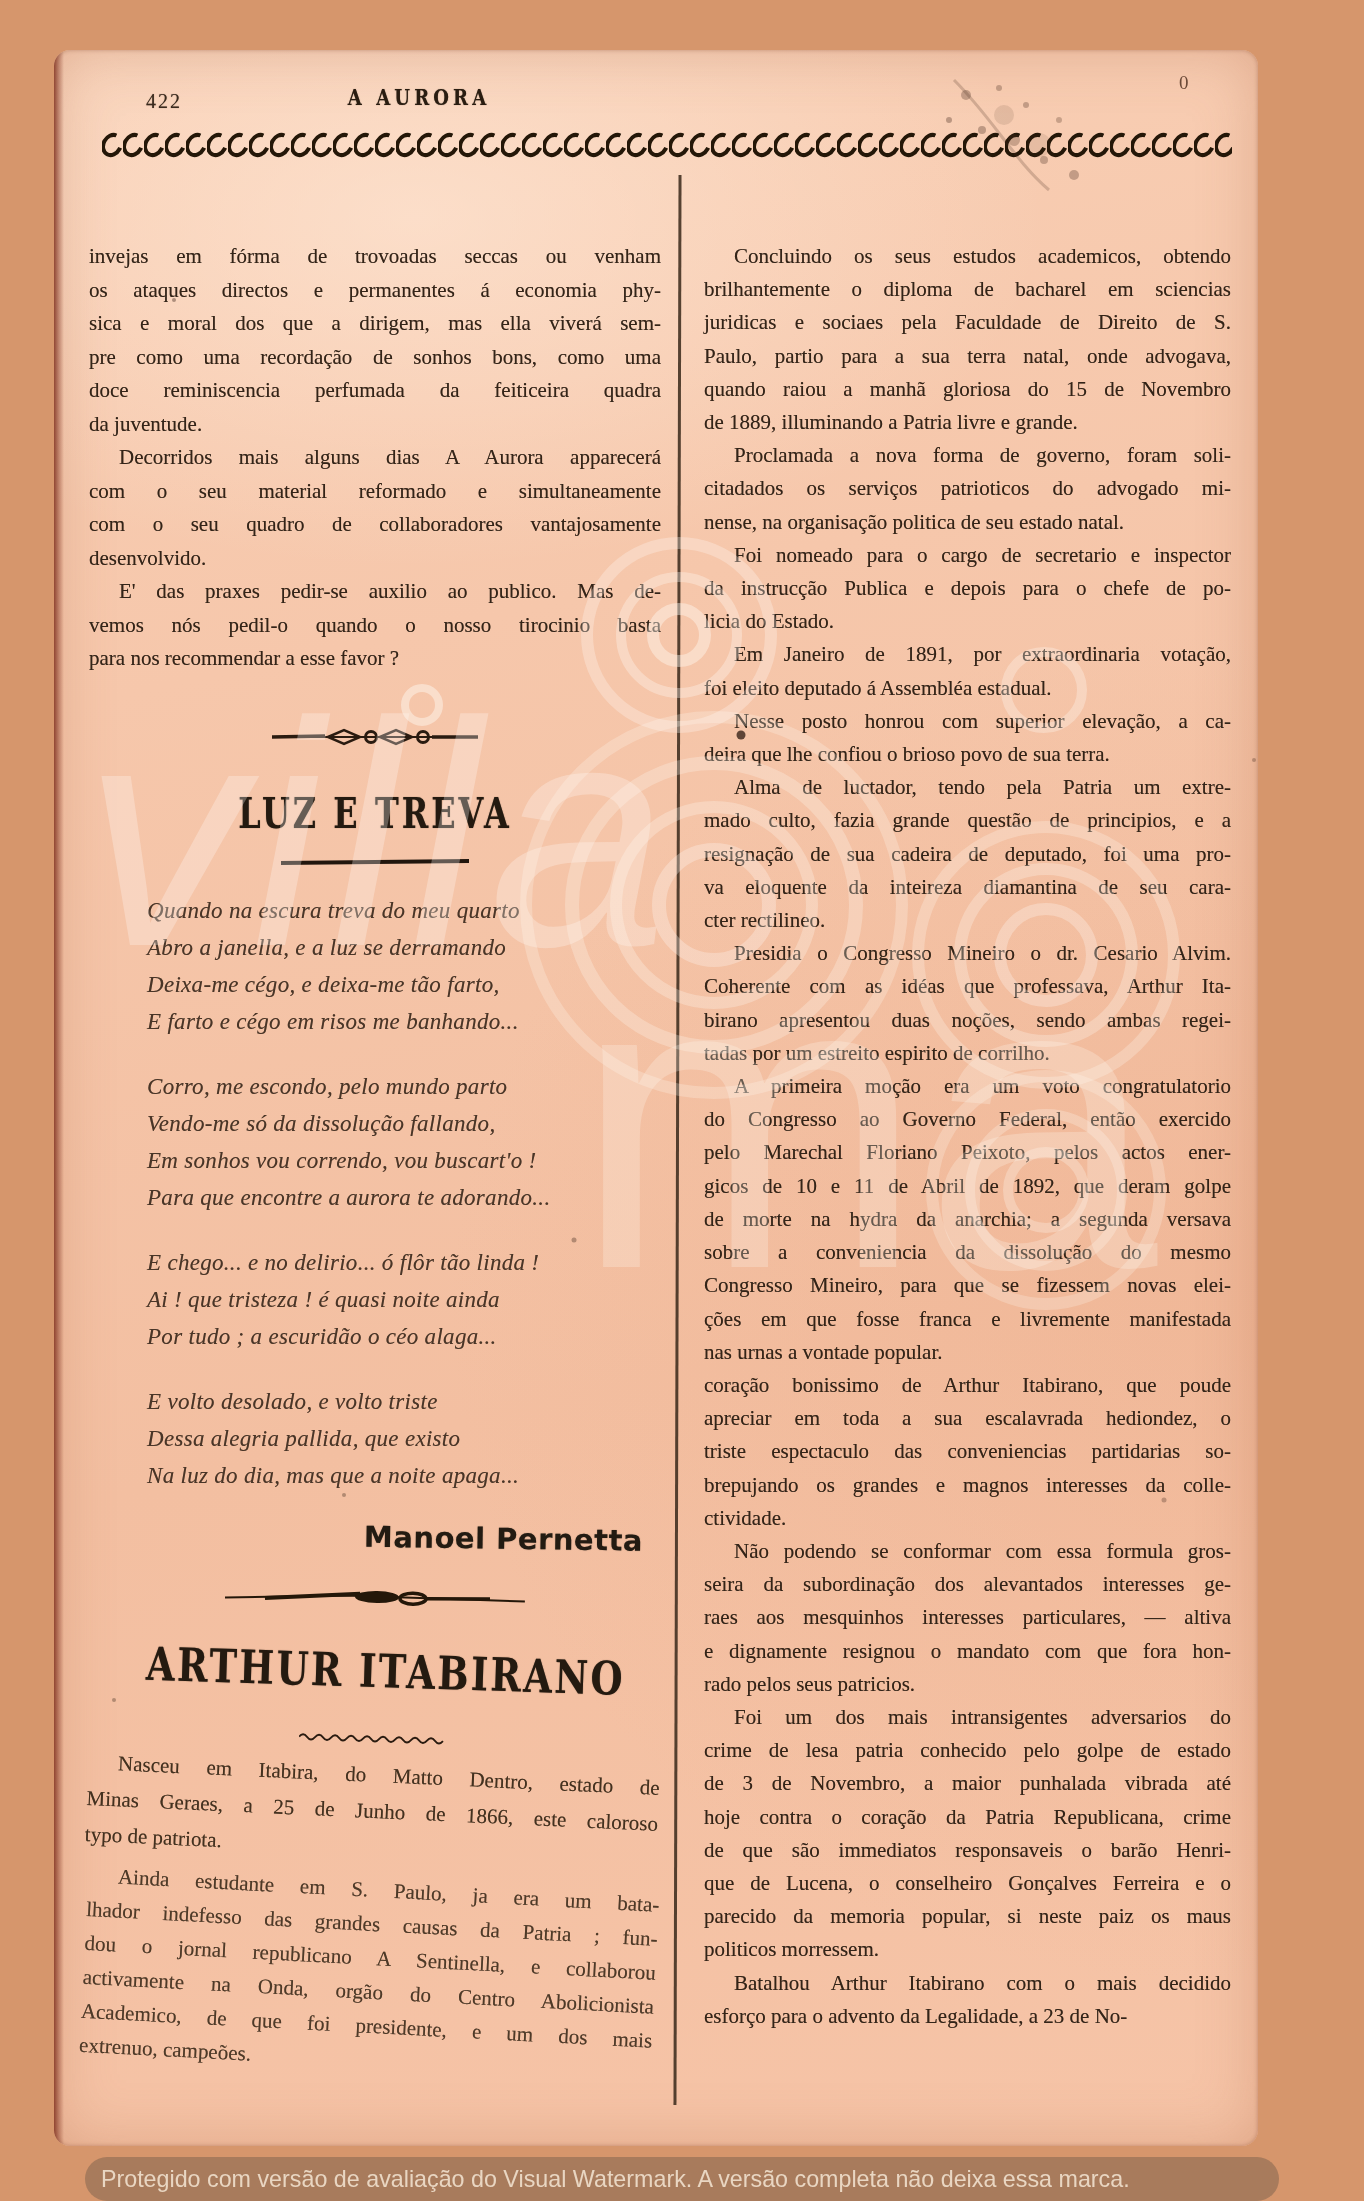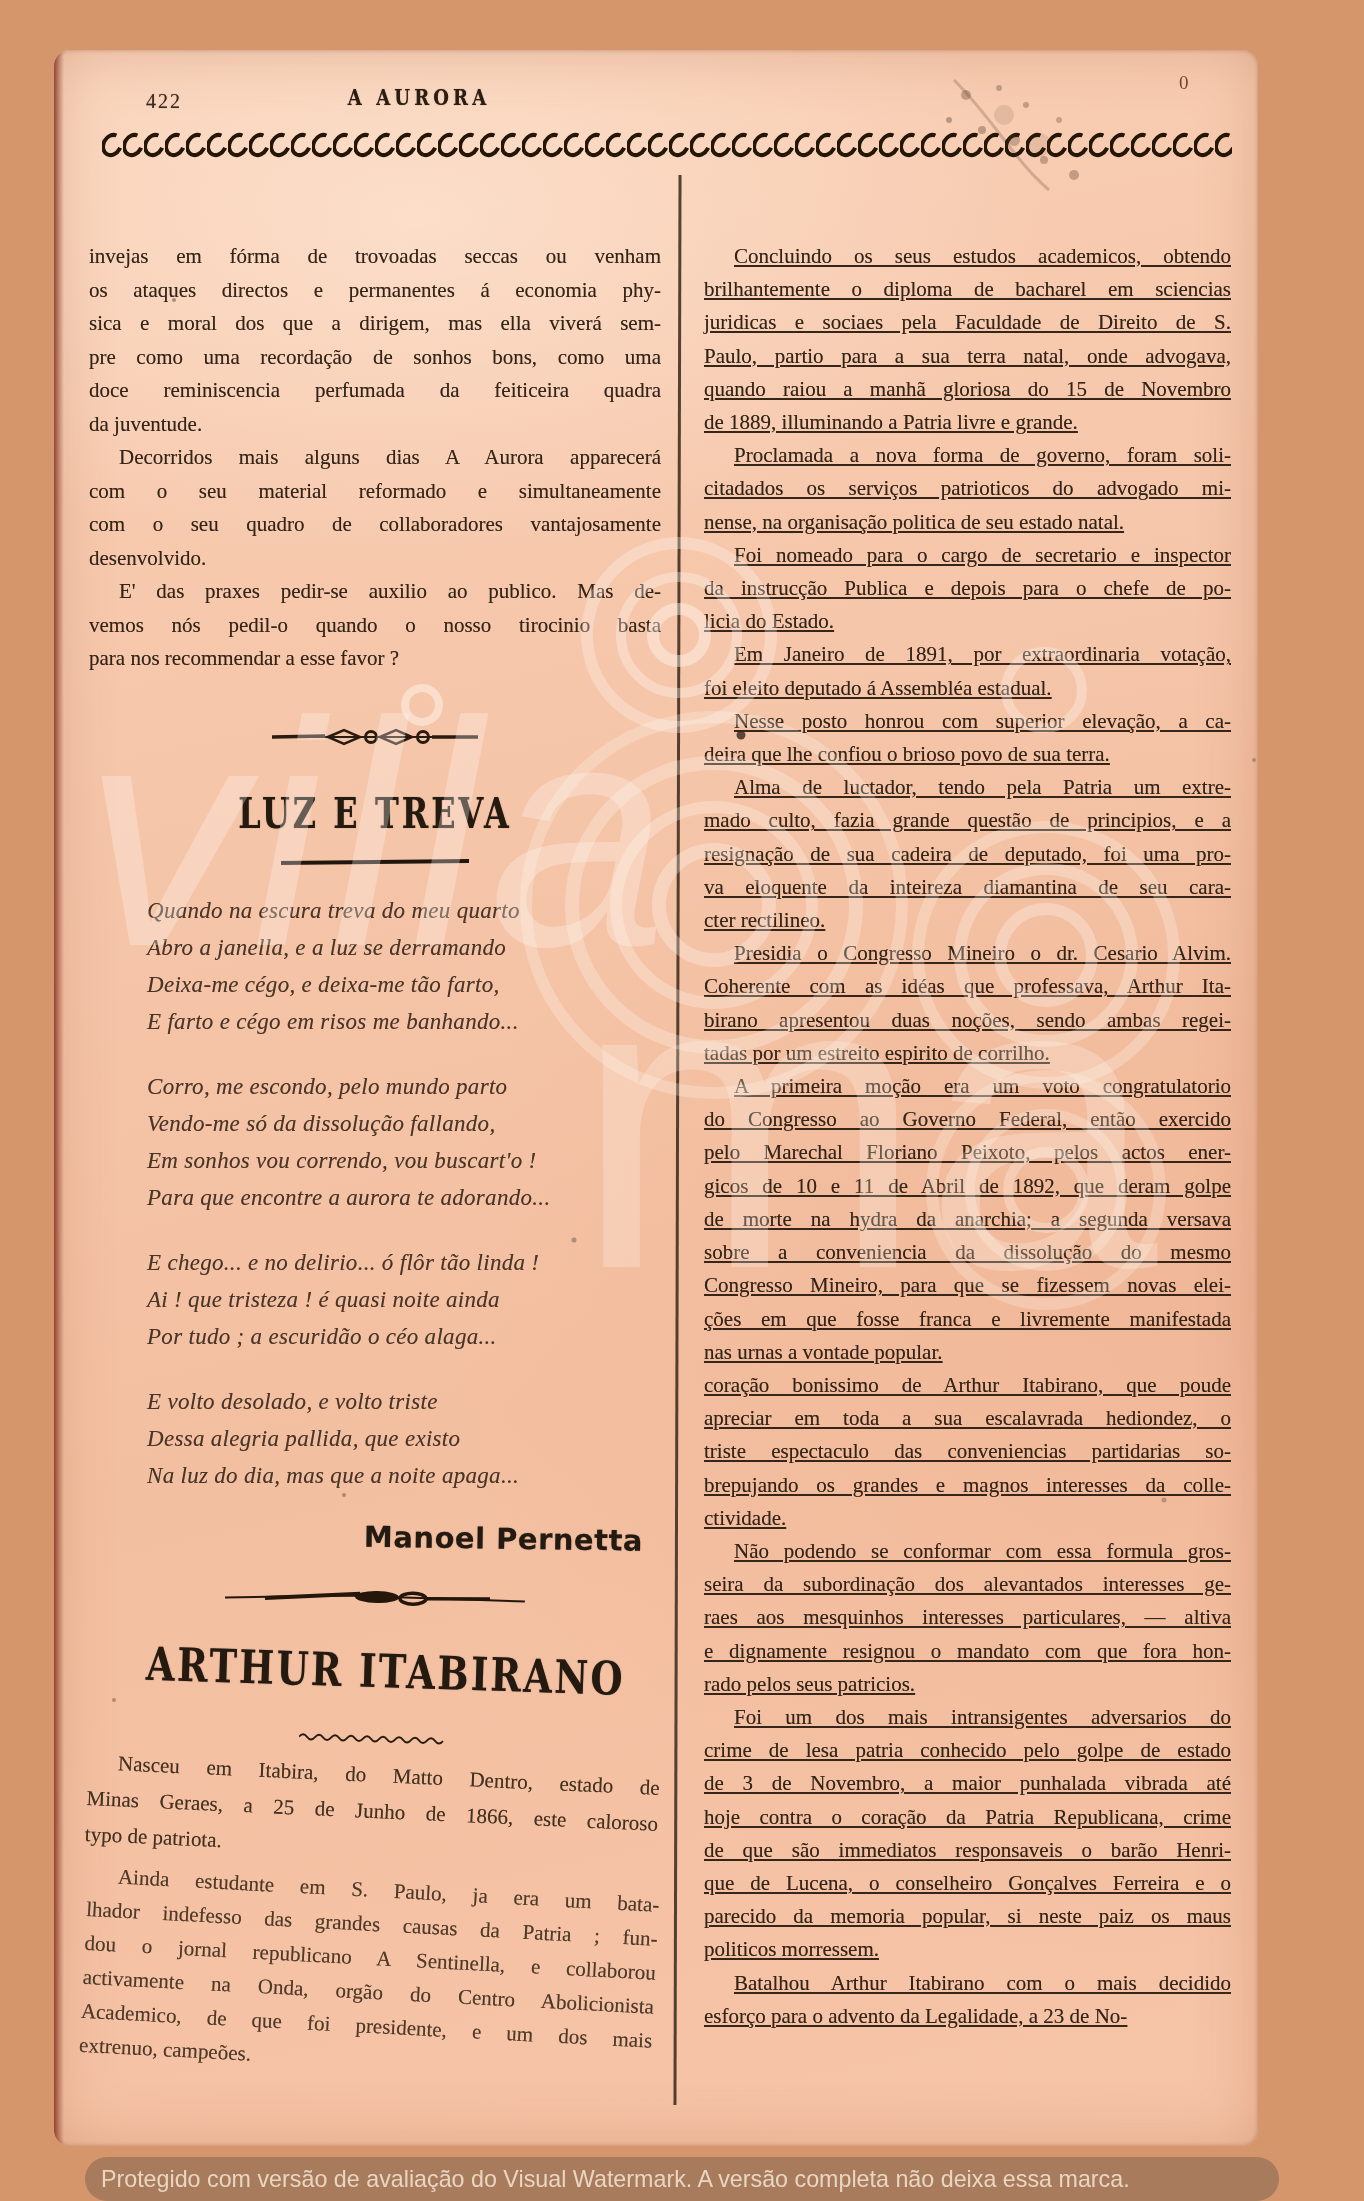--- a/index.html
+++ b/index.html
@@ -16,21 +16,21 @@
     background:linear-gradient(90deg,rgba(128,48,30,.8),rgba(128,48,30,0));}
   .folio{position:absolute;left:92px;top:40px;font-size:20px;letter-spacing:2px;color:#3a2a1d;
     text-shadow:0 0 1px rgba(58,42,29,.5);}
   .masthead{position:absolute;left:265px;top:34px;width:200px;text-align:center;white-space:nowrap;
     font-family:"DejaVu Serif",serif;font-weight:bold;font-size:22px;letter-spacing:5px;
     color:#2a1d11;transform:scaleX(.82);text-shadow:0 0 1px rgba(42,29,17,.6);}
   .corner-mark{position:absolute;left:1125px;top:22px;font-size:19px;color:#6b4a38;}
   .coil-rule{position:absolute;left:48px;top:80px;}
   .col{position:absolute;top:190px;color:#36261a;}
   .col-left{left:35px;width:572px;}
-  .col-right{left:650px;width:527px;text-decoration:underline;}
+  .col-right{left:650px;width:527px;}
   .col-divider{position:absolute;left:622px;top:125px;width:3px;height:1930px;background:#3e2c1e;
     opacity:.88;transform:rotate(.15deg);}
   .section{display:block;}
   .para .ln{font-size:21px;line-height:33.5px;text-align:justify;text-align-last:justify;
     white-space:normal;color:#332418;text-shadow:0 0 .6px rgba(51,36,24,.45);}
   .col-right .para .ln{line-height:33.2px;}
   .para .ln-last{text-align-last:left;}
   .para .ln-ind{text-indent:30px;}
   .stanza{margin-top:28px;}
   .stanza .ln{font-family:"Liberation Serif",serif;font-style:italic;font-size:23px;

